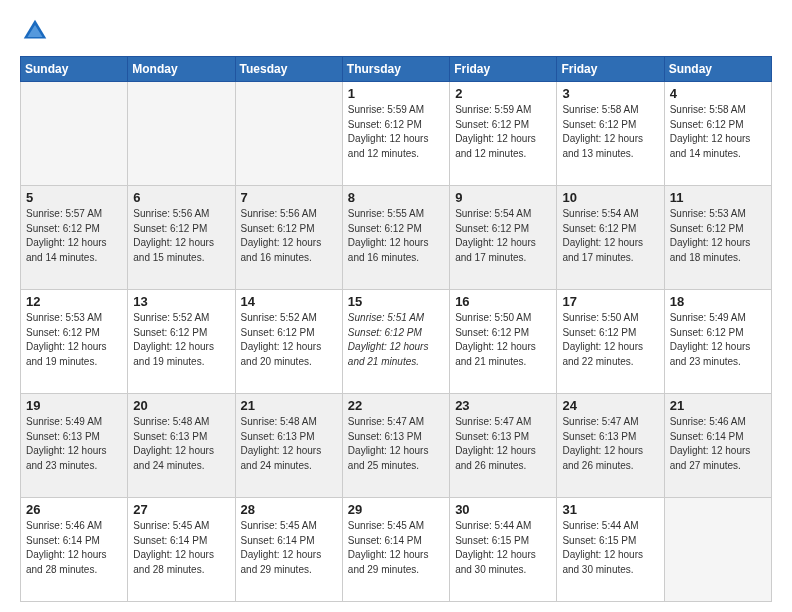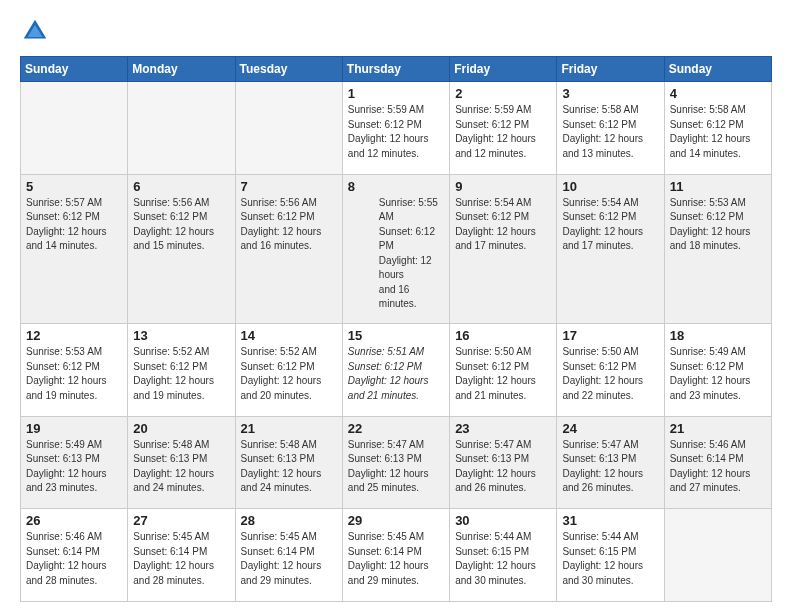--- a/index.html
+++ b/index.html
@@ -187,21 +187,21 @@
           </td>
           <td>
             <span class="day-num">7</span>
             <div class="day-info" style="white-space: pre-line;">Sunrise: 5:56 AM
 Sunset: 6:12 PM
 Daylight: 12 hours
 and 16 minutes.</div>
           </td>
           <td>
             <span class="day-num">8</span>
-            <div class="day-info" style="white-space: pre-line; margin-left: 31px;">Sunrise: 5:55 AM
+            <div class="day-info" style="white-space: pre-line;">Sunrise: 5:55 AM
 Sunset: 6:12 PM
 Daylight: 12 hours
 and 16 minutes.</div>
           </td>
           <td>
             <span class="day-num">9</span>
             <div class="day-info" style="white-space: pre-line;">Sunrise: 5:54 AM
 Sunset: 6:12 PM
 Daylight: 12 hours
 and 17 minutes.</div>

